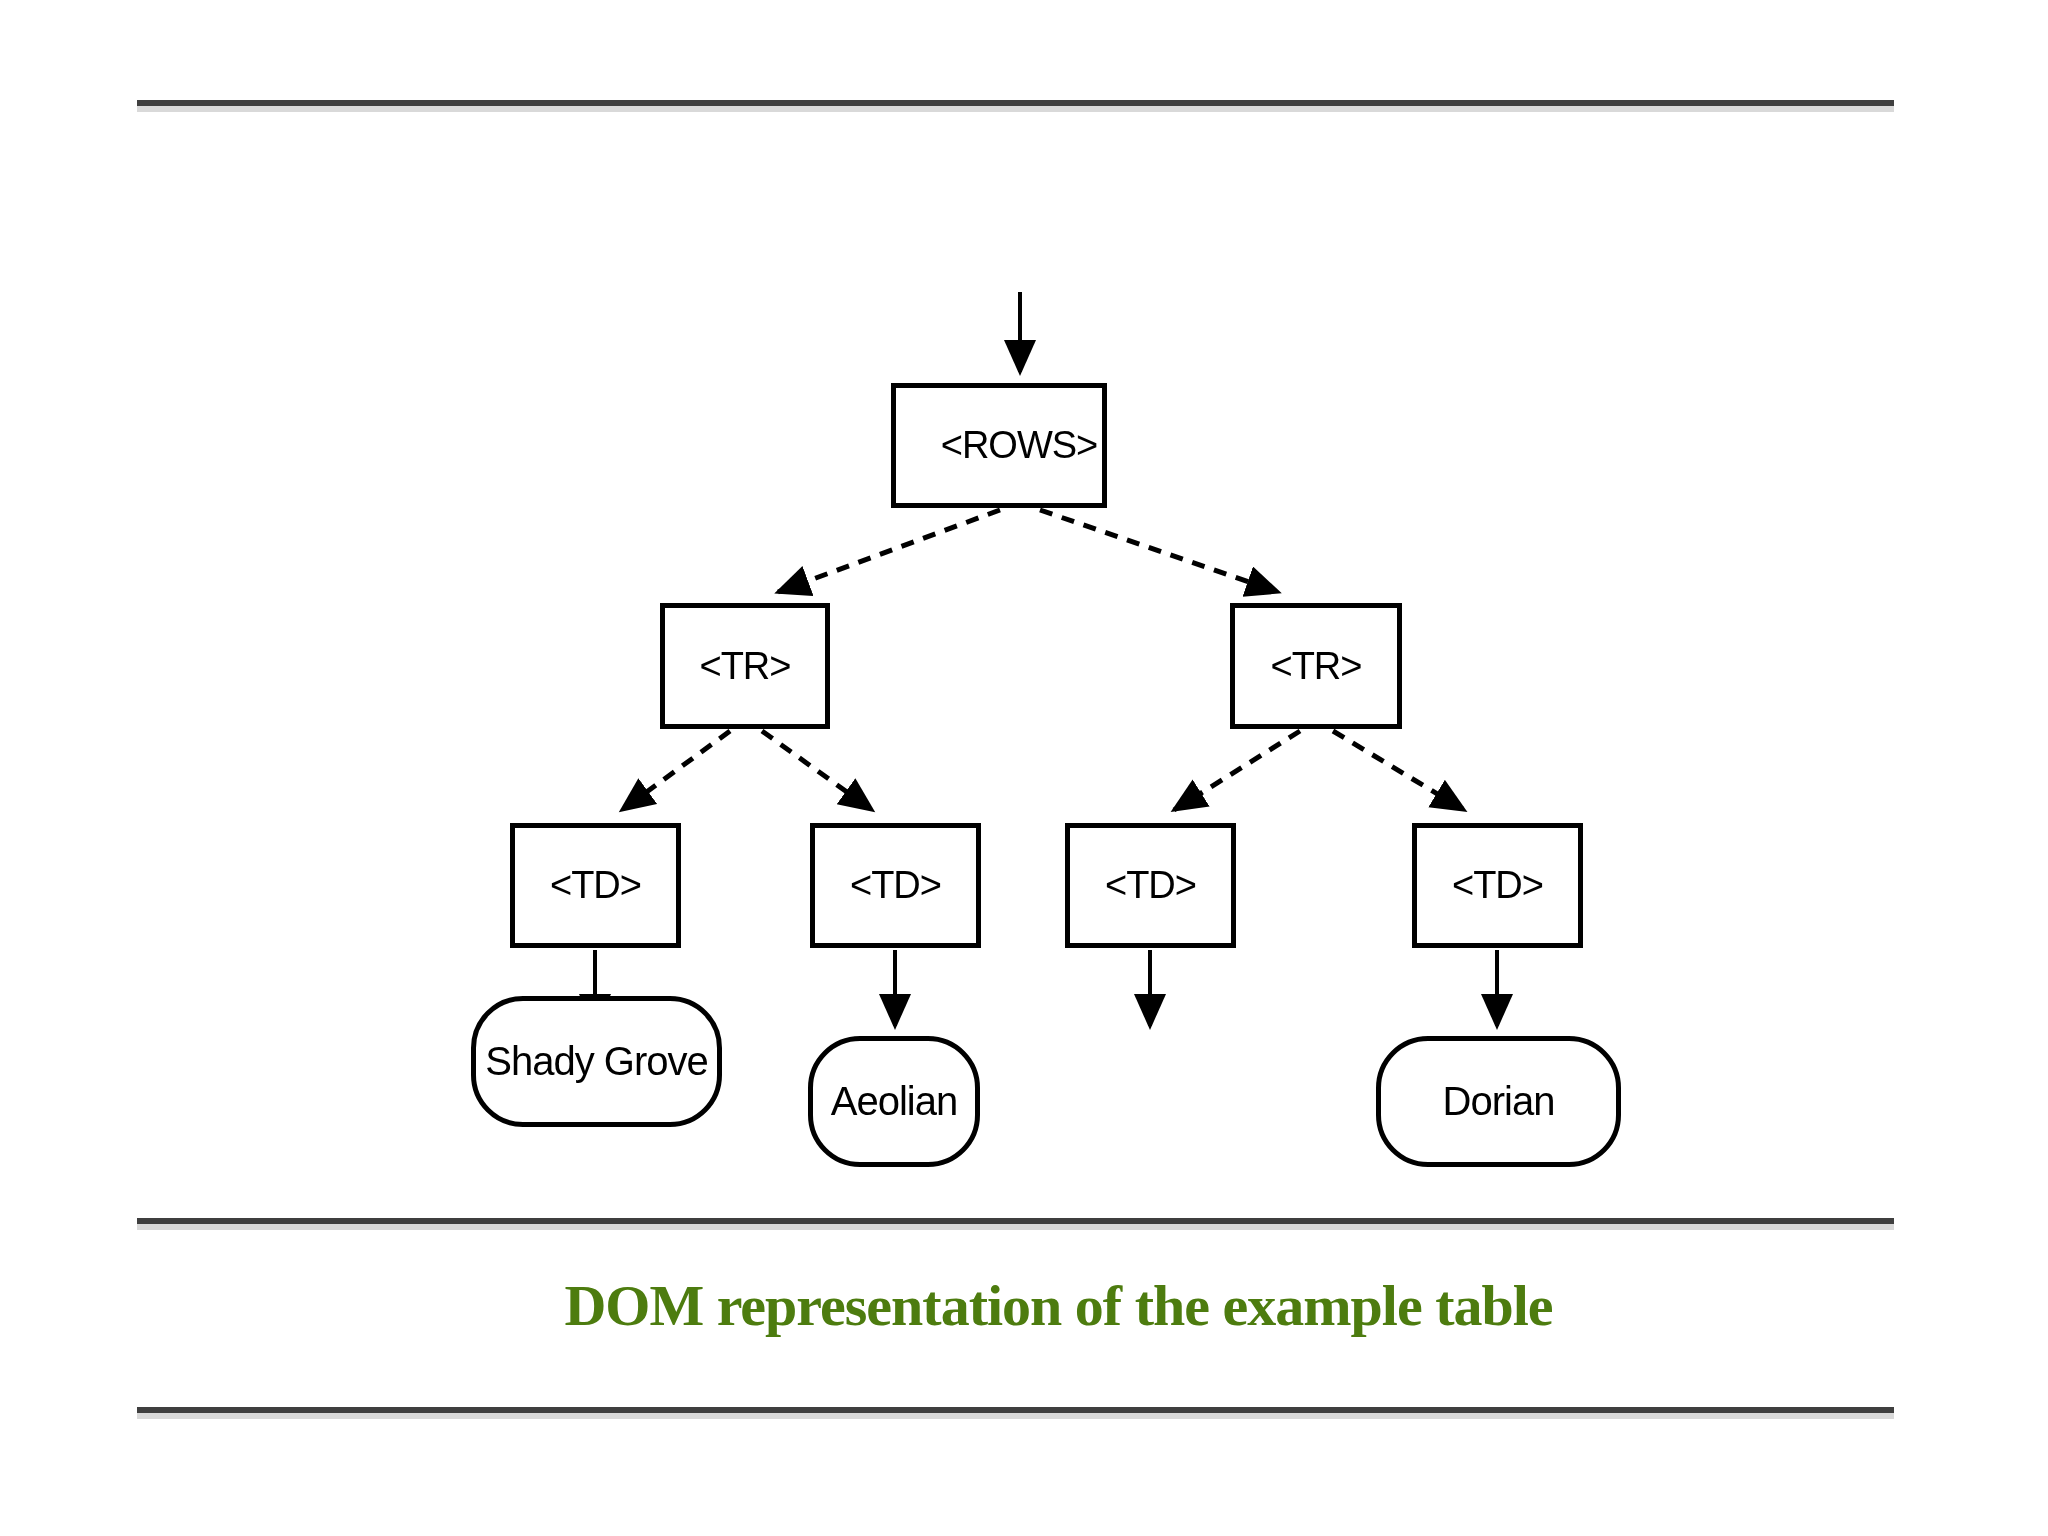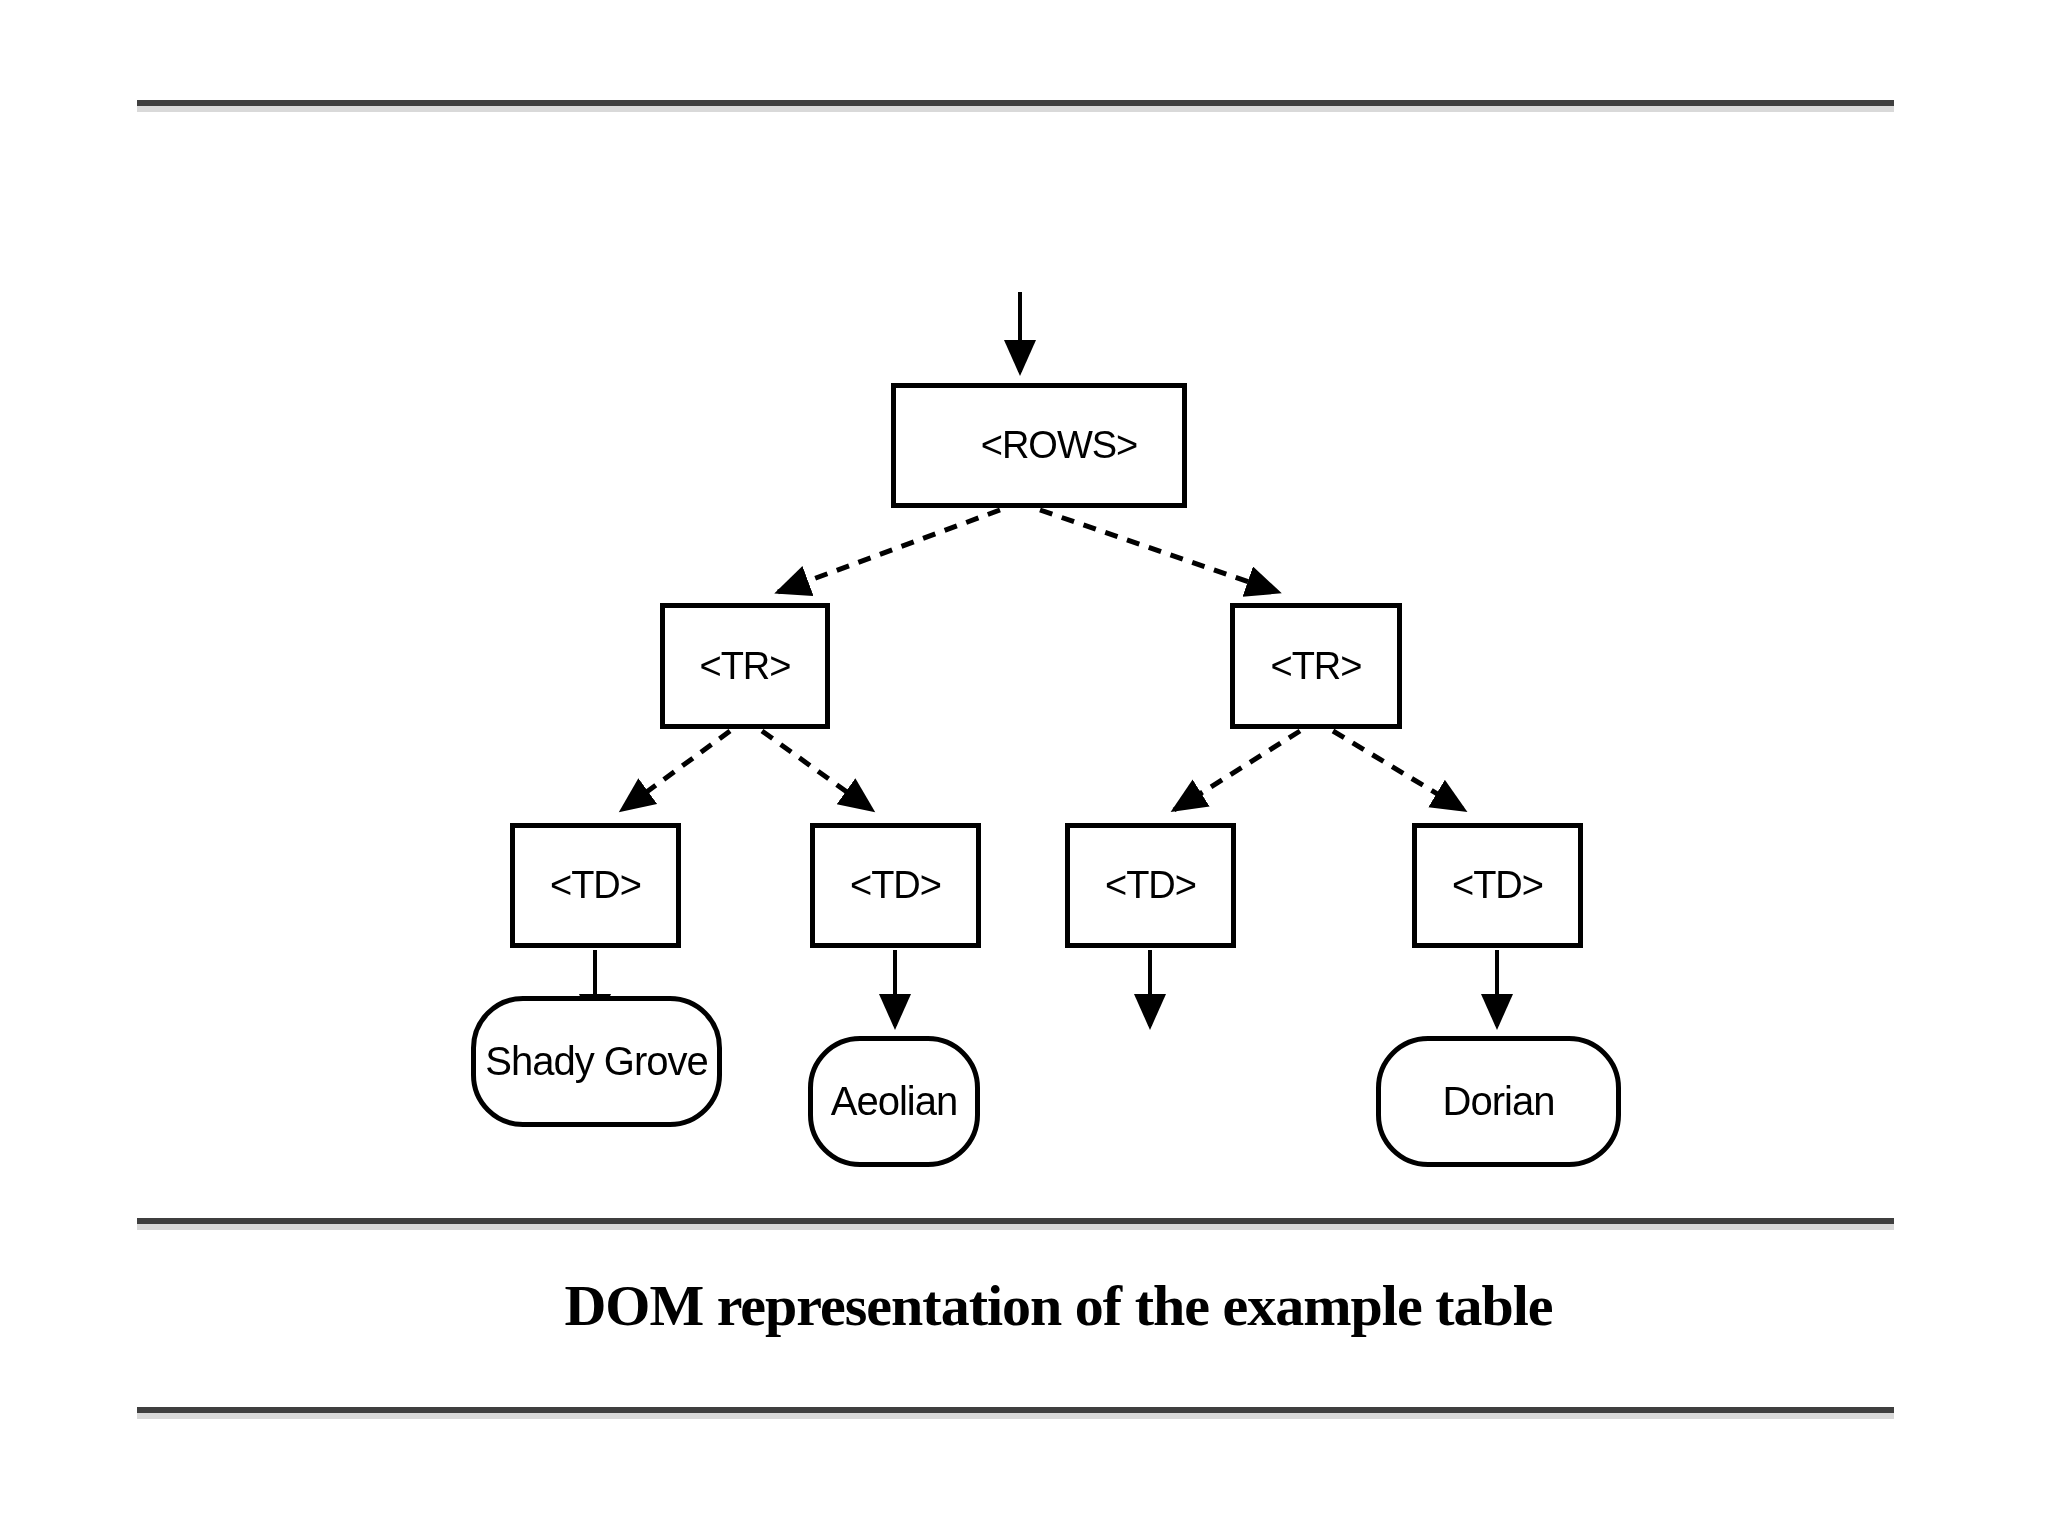--- a/index.html
+++ b/index.html
@@ -46,21 +46,21 @@
   
   .caption {
     position: absolute;
     left: 180px;
     top: 1272px;
     width: 1757px;
     text-align: center;
     font-family: "Liberation Serif", serif;
     font-weight: bold;
     font-size: 58px;
-    color: #000000;
+    color: #4d7c0f;
     letter-spacing: -1px;
   }
 </style>
 </head>
 <body>
 
 <div class="canvas">
 
   <div class="rule" style="top:100px;">
     <div class="dark"></div>
@@ -85,21 +85,21 @@
     <line x1="1300" y1="731" x2="1174" y2="810" stroke="#000000" stroke-width="5" stroke-dasharray="13 10" marker-end="url(#arrow)"></line>
     <line x1="1333" y1="731" x2="1464" y2="810" stroke="#000000" stroke-width="5" stroke-dasharray="13 10" marker-end="url(#arrow)"></line>
 
     <line x1="595" y1="950" x2="595" y2="1026" stroke="#000000" stroke-width="4" marker-end="url(#arrow)"></line>
     <line x1="895" y1="950" x2="895" y2="1026" stroke="#000000" stroke-width="4" marker-end="url(#arrow)"></line>
     <line x1="1150" y1="950" x2="1150" y2="1026" stroke="#000000" stroke-width="4" marker-end="url(#arrow)"></line>
     <line x1="1497" y1="950" x2="1497" y2="1026" stroke="#000000" stroke-width="4" marker-end="url(#arrow)"></line>
   </svg>
 
 
-  <div class="node tagbox" style="left:891px; top:383px; width:296px; height:125px;padding-left:40px;">
+  <div class="node tagbox" style="left:891px; top:383px; width:216px; height:125px;padding-left:40px;">
     <span>&lt;ROWS&gt;</span>
   </div>
 
   <div class="node tagbox" style="left:660px; top:603px; width:170px; height:126px;">
     <span>&lt;TR&gt;</span>
   </div>
 
   <div class="node tagbox" style="left:1230px; top:603px; width:172px; height:126px;">
     <span>&lt;TR&gt;</span>
   </div>

